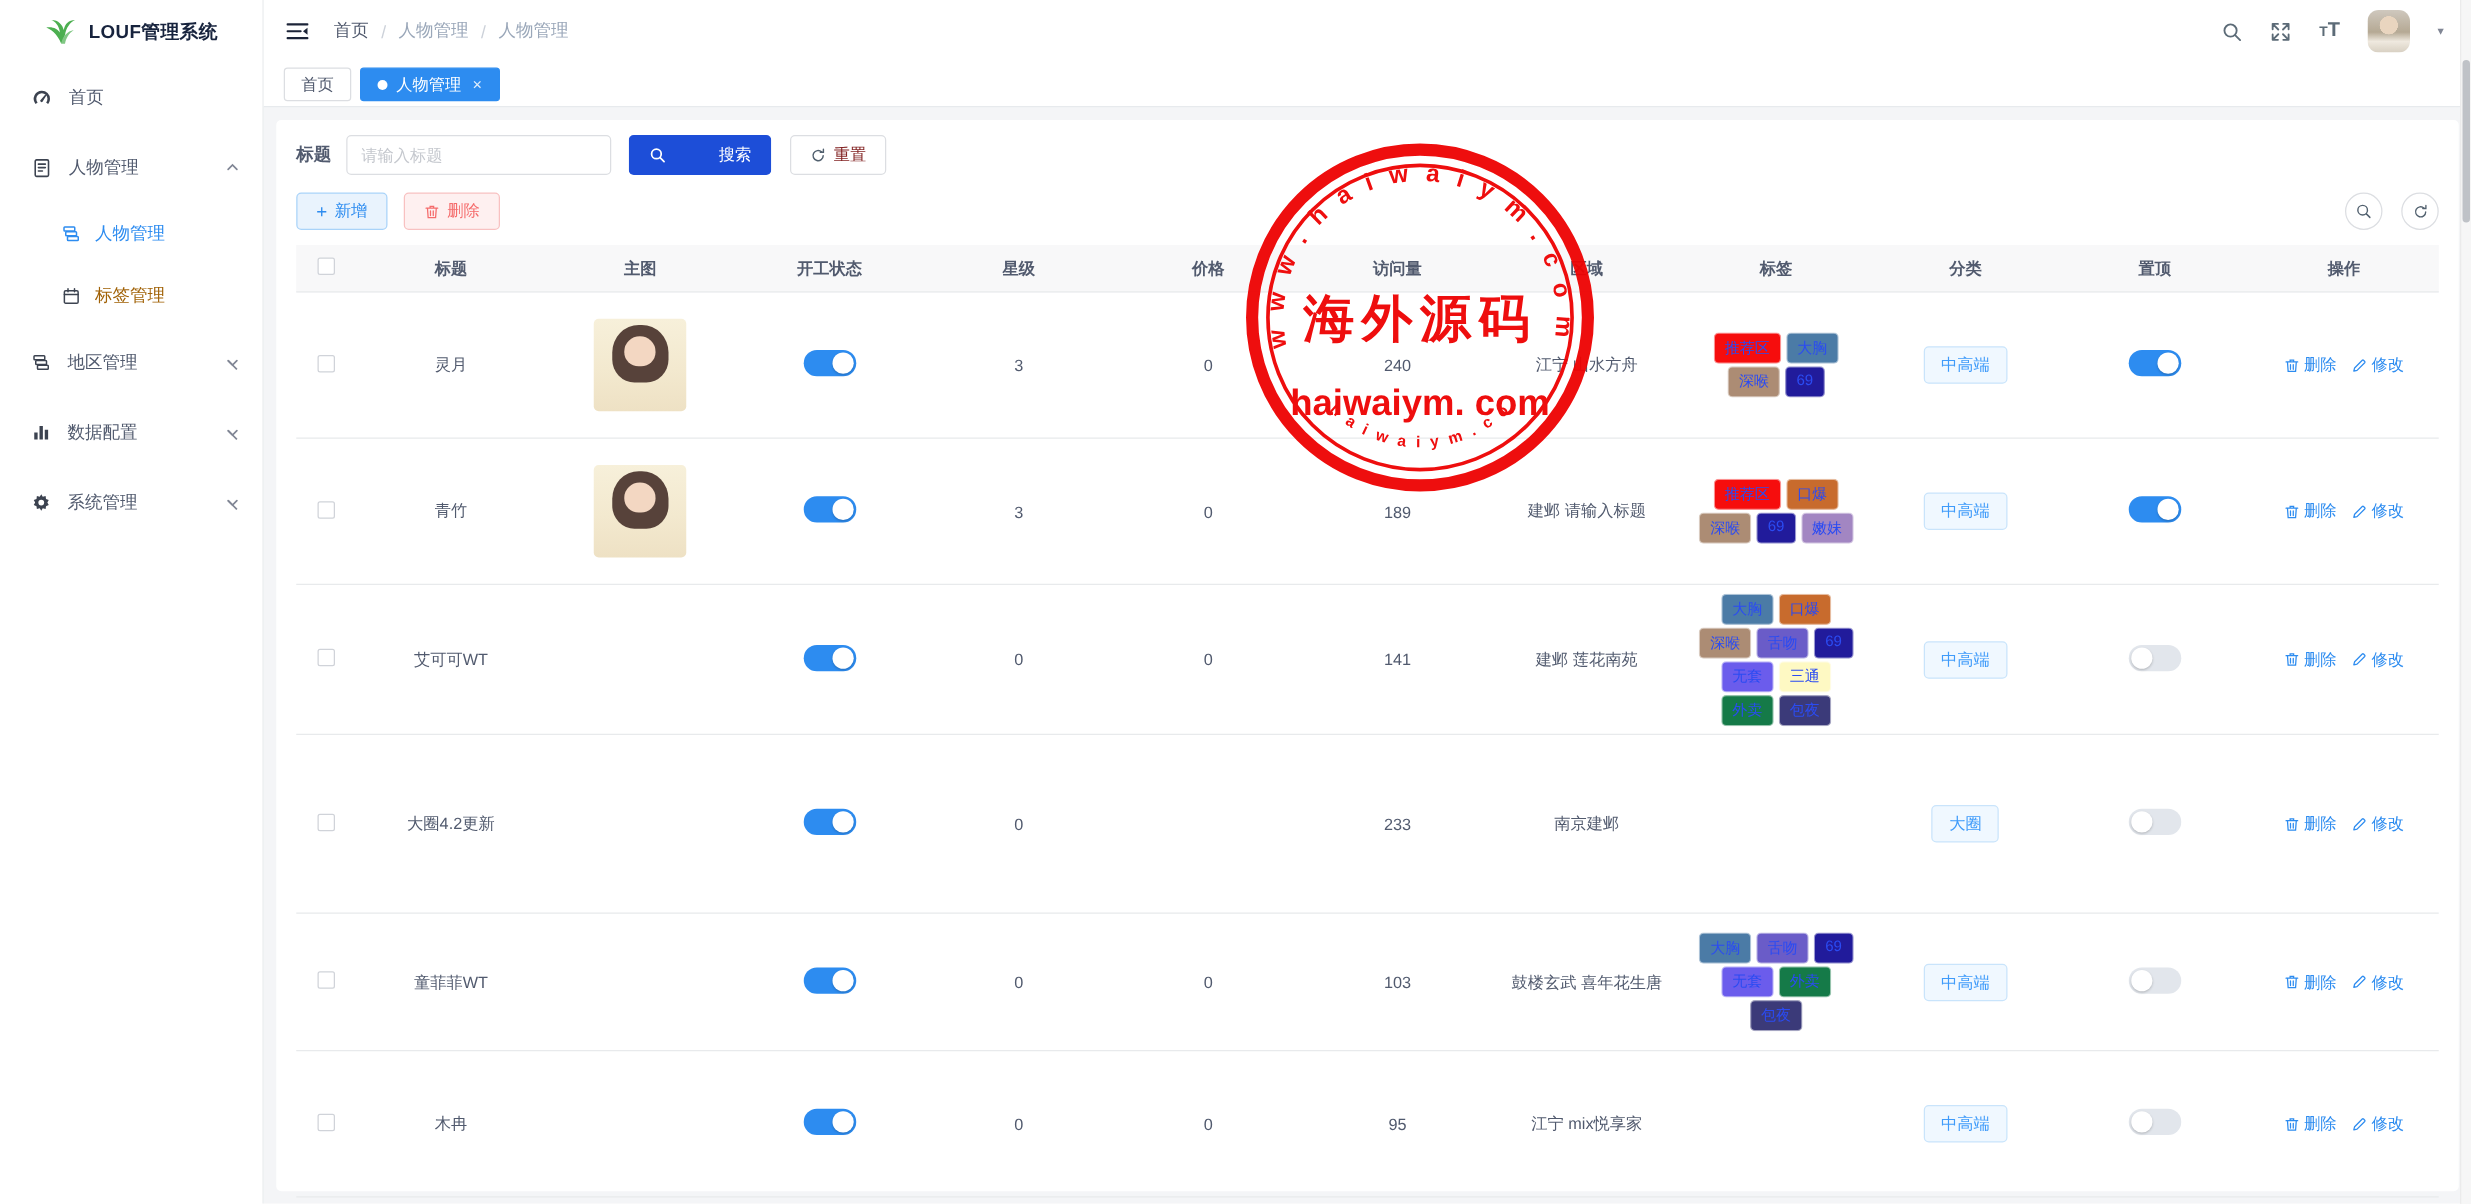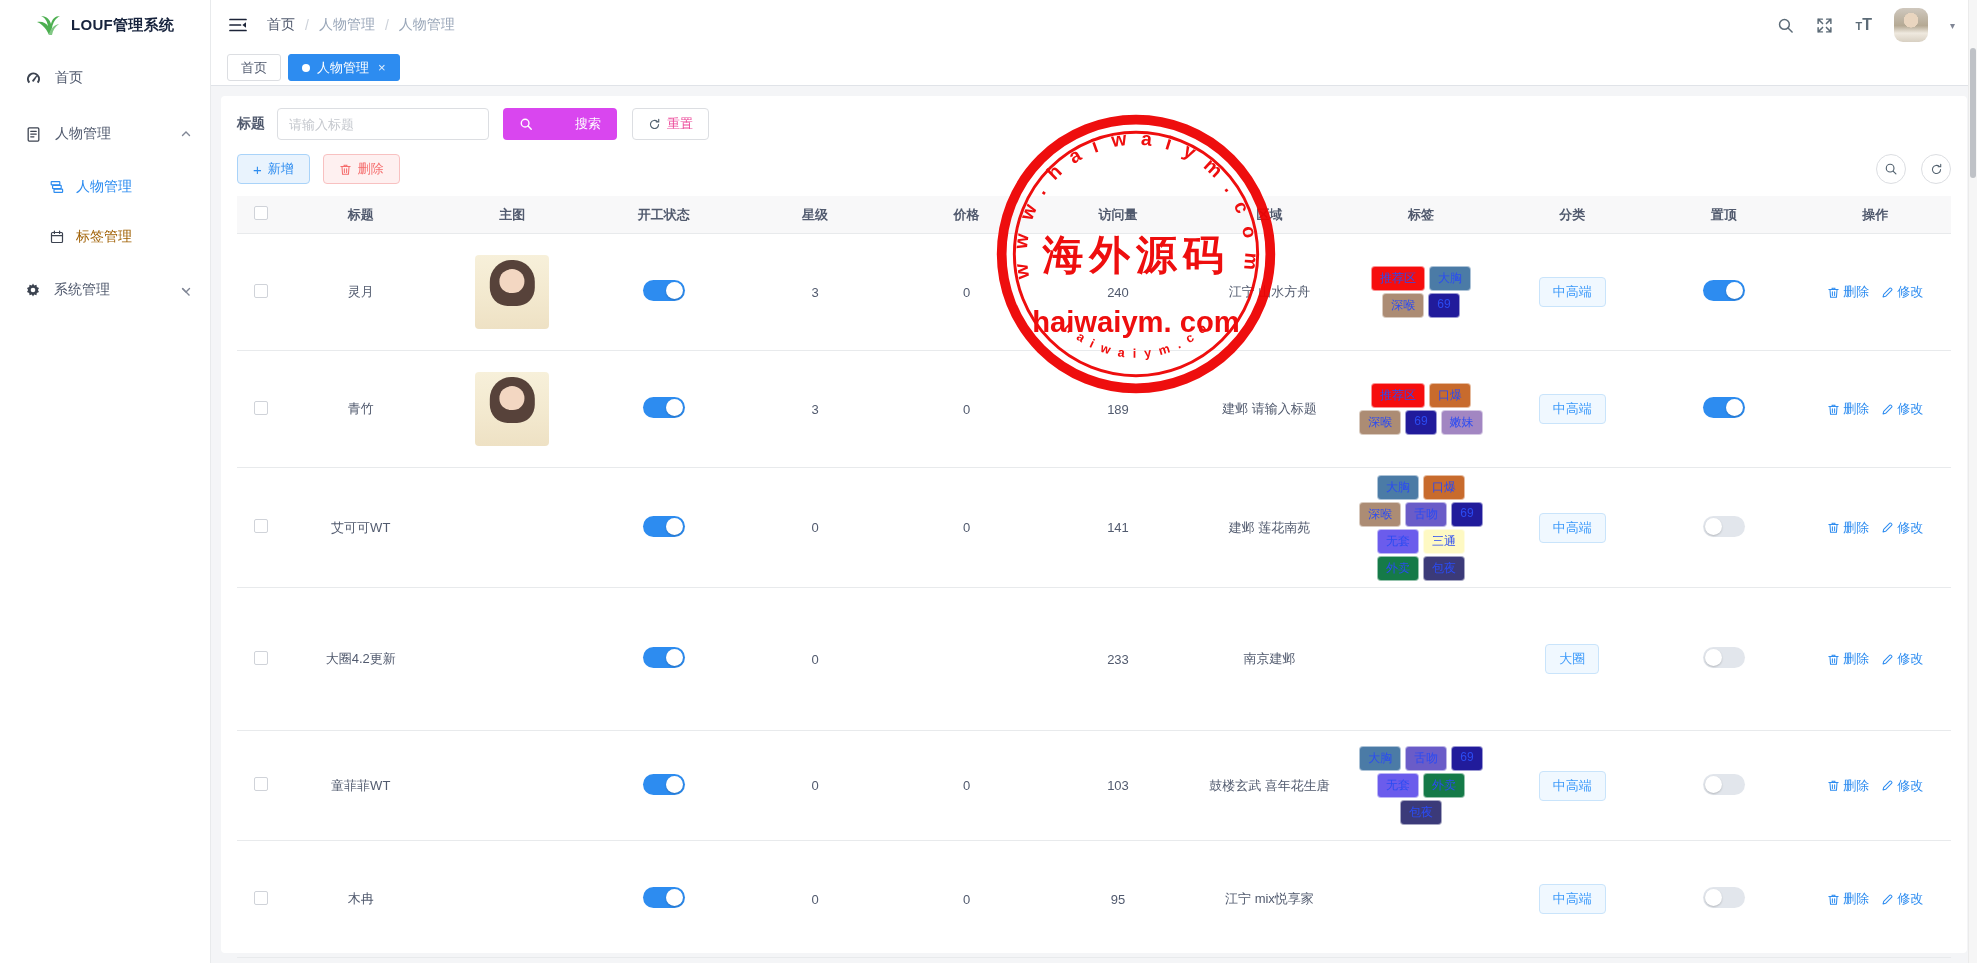--- a/index.html
+++ b/index.html
@@ -52,22 +52,22 @@
   .content { flex:1; background:#f4f5f7; padding:10px; overflow:hidden; }
   .card { background:#fff; border-radius:4px; height:100%; padding:12px 16px; }
 
   .filter-row { display:flex; align-items:center; margin-bottom:14px; }
   .flabel { font-size:14px; font-weight:600; color:#515a6e; margin-right:12px; }
   .input { width:212px; height:32px; border:1px solid #dcdee2; border-radius:4px; padding:0 11px;
     font-size:13px; color:#515a6e; outline:none; }
   .input::placeholder { color:#c5c8ce; }
   .btn { display:inline-flex; align-items:center; gap:6px; height:32px; padding:0 15px;
     border-radius:4px; font-size:13px; cursor:pointer; border:1px solid transparent; background:#fff; }
-  .btn-primary { background:#d946ef; color:#fff; margin-left:14px;gap:42px; }
-  .btn-plain { border-color:#dcdee2; color:#ec4899; margin-left:15px; }
+  .btn-primary { background:#1d4ed8; color:#fff; margin-left:14px;gap:42px; }
+  .btn-plain { border-color:#dcdee2; color:#7f1d1d; margin-left:15px; }
 
   .toolbar-row { display:flex; align-items:center; margin-bottom:12px; height:30px; }
   .btn-add { height:30px; background:#e9f3fd; border-color:#a9d3f9; color:#2d8cf0; }
   .btn-add .plus { font-size:15px; line-height:1; }
   .btn-delete { height:30px; background:#fef0f0; border-color:#f8c1c1; color:#f56c6c; margin-left:13px; }
   .right-circles { margin-left:auto; display:flex; gap:15px; }
   .circle-btn { width:30px; height:30px; border-radius:50%; border:1px solid #dcdee2; background:#fff;
     display:flex; align-items:center; justify-content:center; color:#51606e; cursor:pointer; }
 
   
@@ -167,20 +167,52 @@
           <span class="mi-icon">
             <svg width="16" height="16" viewBox="0 0 16 16" fill="none" stroke="currentColor" stroke-width="1.2" stroke-linecap="round">
               <rect x="2.5" y="3.5" width="11" height="10" rx="1"></rect>
               <path d="M2.5 6.6h11M5.4 2v2.4M10.6 2v2.4"></path>
             </svg>
           </span>
           <span>标签管理</span>
         </div>
         <div class="menu-item">
           <span class="mi-icon">
+            <svg width="16" height="16" viewBox="0 0 16 16" fill="none" stroke="currentColor" stroke-width="1.2" stroke-linejoin="round">
+              <rect x="2.2" y="2.6" width="8.6" height="3.2" rx=".6"></rect>
+              <rect x="3.6" y="6.4" width="8.6" height="3.2" rx=".6"></rect>
+              <rect x="5" y="10.2" width="8.6" height="3.2" rx=".6"></rect>
+            </svg>
+          </span>
+          <span>地区管理</span>
+          <span class="chev">
+            <svg width="12" height="12" viewBox="0 0 12 12" fill="none" stroke="#808695" stroke-width="1.4" stroke-linecap="round">
+              <path d="M2.5 4.5L6 8l3.5 3.5-3.5-3.5z" fill="none"></path>
+              <path d="M2.5 4.5L6 8l3.5-3.5"></path>
+            </svg>
+          </span>
+        </div>
+        <div class="menu-item">
+          <span class="mi-icon">
+            <svg width="16" height="16" viewBox="0 0 16 16">
+              <rect x="2.4" y="8" width="2.7" height="5.6" fill="currentColor"></rect>
+              <rect x="6.6" y="2.8" width="2.7" height="10.8" fill="currentColor"></rect>
+              <rect x="10.8" y="5.8" width="2.7" height="7.8" fill="currentColor"></rect>
+            </svg>
+          </span>
+          <span>数据配置</span>
+          <span class="chev">
+            <svg width="12" height="12" viewBox="0 0 12 12" fill="none" stroke="#808695" stroke-width="1.4" stroke-linecap="round">
+              <path d="M2.5 4.5L6 8l3.5 3.5-3.5-3.5z" fill="none"></path>
+              <path d="M2.5 4.5L6 8l3.5-3.5"></path>
+            </svg>
+          </span>
+        </div>
+        <div class="menu-item">
+          <span class="mi-icon">
             <svg width="16" height="16" viewBox="0 0 16 16">
               <path fill="currentColor" d="M8 1.4l1.2 2 2.3-.6.3 2.3 2.2.9-1.1 2 1.1 2-2.2.9-.3 2.3-2.3-.6-1.2 2-1.2-2-2.3.6-.3-2.3-2.2-.9 1.1-2-1.1-2 2.2-.9.3-2.3 2.3.6z"></path>
               <circle cx="8" cy="8" r="2.3" fill="#fff"></circle>
             </svg>
           </span>
           <span>系统管理</span>
           <span class="chev">
             <svg width="12" height="12" viewBox="0 0 12 12" fill="none" stroke="#808695" stroke-width="1.4" stroke-linecap="round">
               <path d="M2.5 4.5L6 8l3.5 3.5-3.5-3.5z" fill="none"></path>
               <path d="M2.5 4.5L6 8l3.5-3.5"></path>

